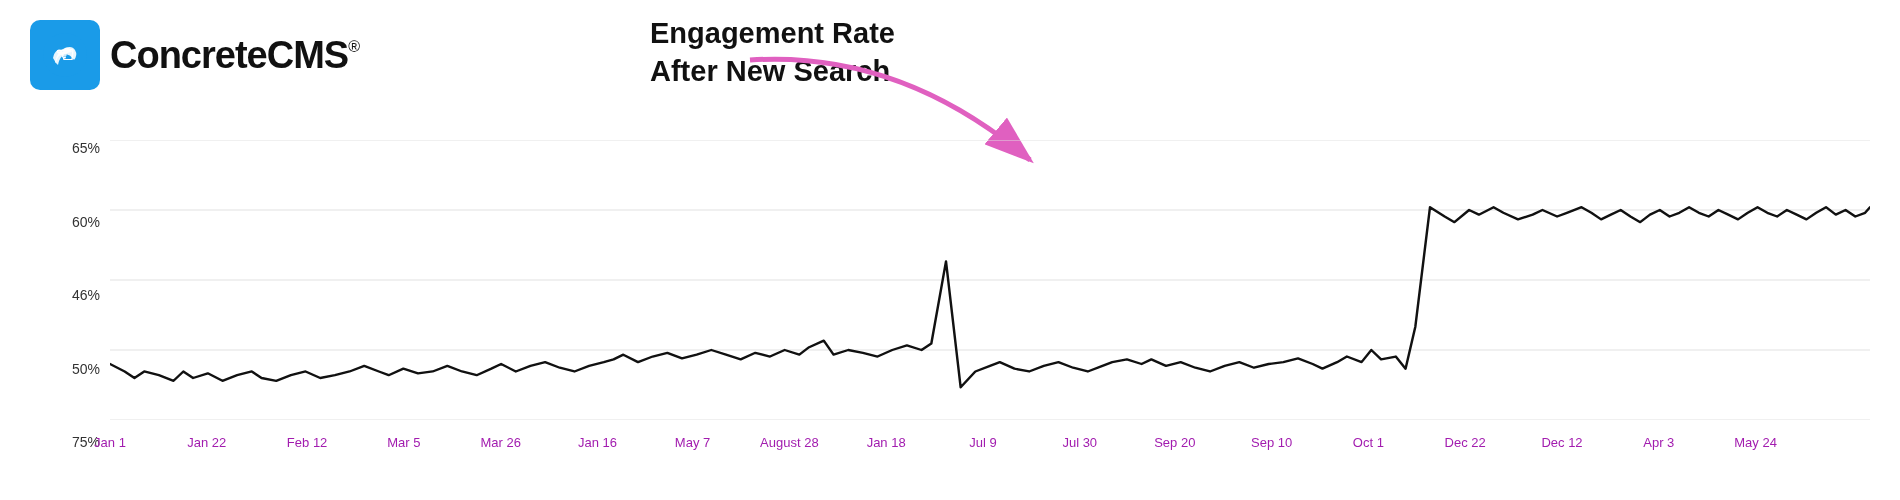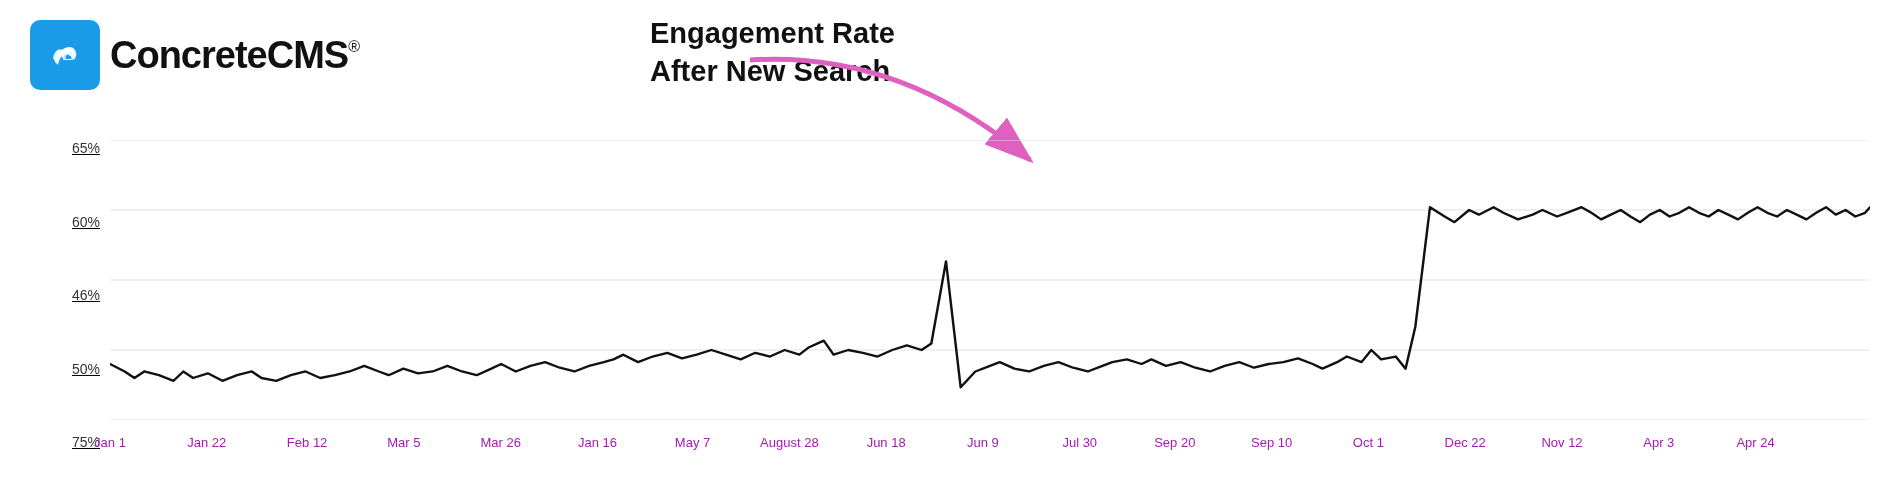--- a/index.html
+++ b/index.html
@@ -46,21 +46,20 @@
     }
     .y-axis-labels {
       position: absolute;
       left: 0;
       top: 0;
       bottom: 0;
       width: 45px;
       display: flex;
       flex-direction: column;
       justify-content: space-between;
-      text-decoration: underline;
     }
     .y-label {
       font-size: 14px;
       color: #333;
       text-align: right;
       padding-right: 5px;
     }
     .chart-inner {
       position: absolute;
       left: 50px;
@@ -300,26 +299,26 @@
 
     <div style="position:absolute;left:50px;right:0;bottom:0;height:30px;">
       <span class="x-label" style="left:0%">Jan 1</span>
       <span class="x-label" style="left:5.5%">Jan 22</span>
       <span class="x-label" style="left:11.2%">Feb 12</span>
       <span class="x-label" style="left:16.7%">Mar 5</span>
       <span class="x-label" style="left:22.2%">Mar 26</span>
       <span class="x-label" style="left:27.7%">Jan 16</span>
       <span class="x-label" style="left:33.1%">May 7</span>
       <span class="x-label" style="left:38.6%">August 28</span>
-      <span class="x-label" style="left:44.1%">Jun 18</span>
-      <span class="x-label" style="left:49.6%">Jun 9</span>
+      <span class="x-label" style="left:44.1%">Jan 18</span>
+      <span class="x-label" style="left:49.6%">Jul 9</span>
       <span class="x-label" style="left:55.1%">Jul 30</span>
       <span class="x-label" style="left:60.5%">Sep 20</span>
       <span class="x-label" style="left:66%">Sep 10</span>
       <span class="x-label" style="left:71.5%">Oct 1</span>
       <span class="x-label" style="left:77%">Dec 22</span>
-      <span class="x-label" style="left:82.5%">Nov 12</span>
+      <span class="x-label" style="left:82.5%">Dec 12</span>
       <span class="x-label" style="left:88%">Apr 3</span>
-      <span class="x-label" style="left:93.5%">Apr 24</span>
+      <span class="x-label" style="left:93.5%">May 24</span>
     </div>
   </div>
 
 </div>
 
 </body></html>

